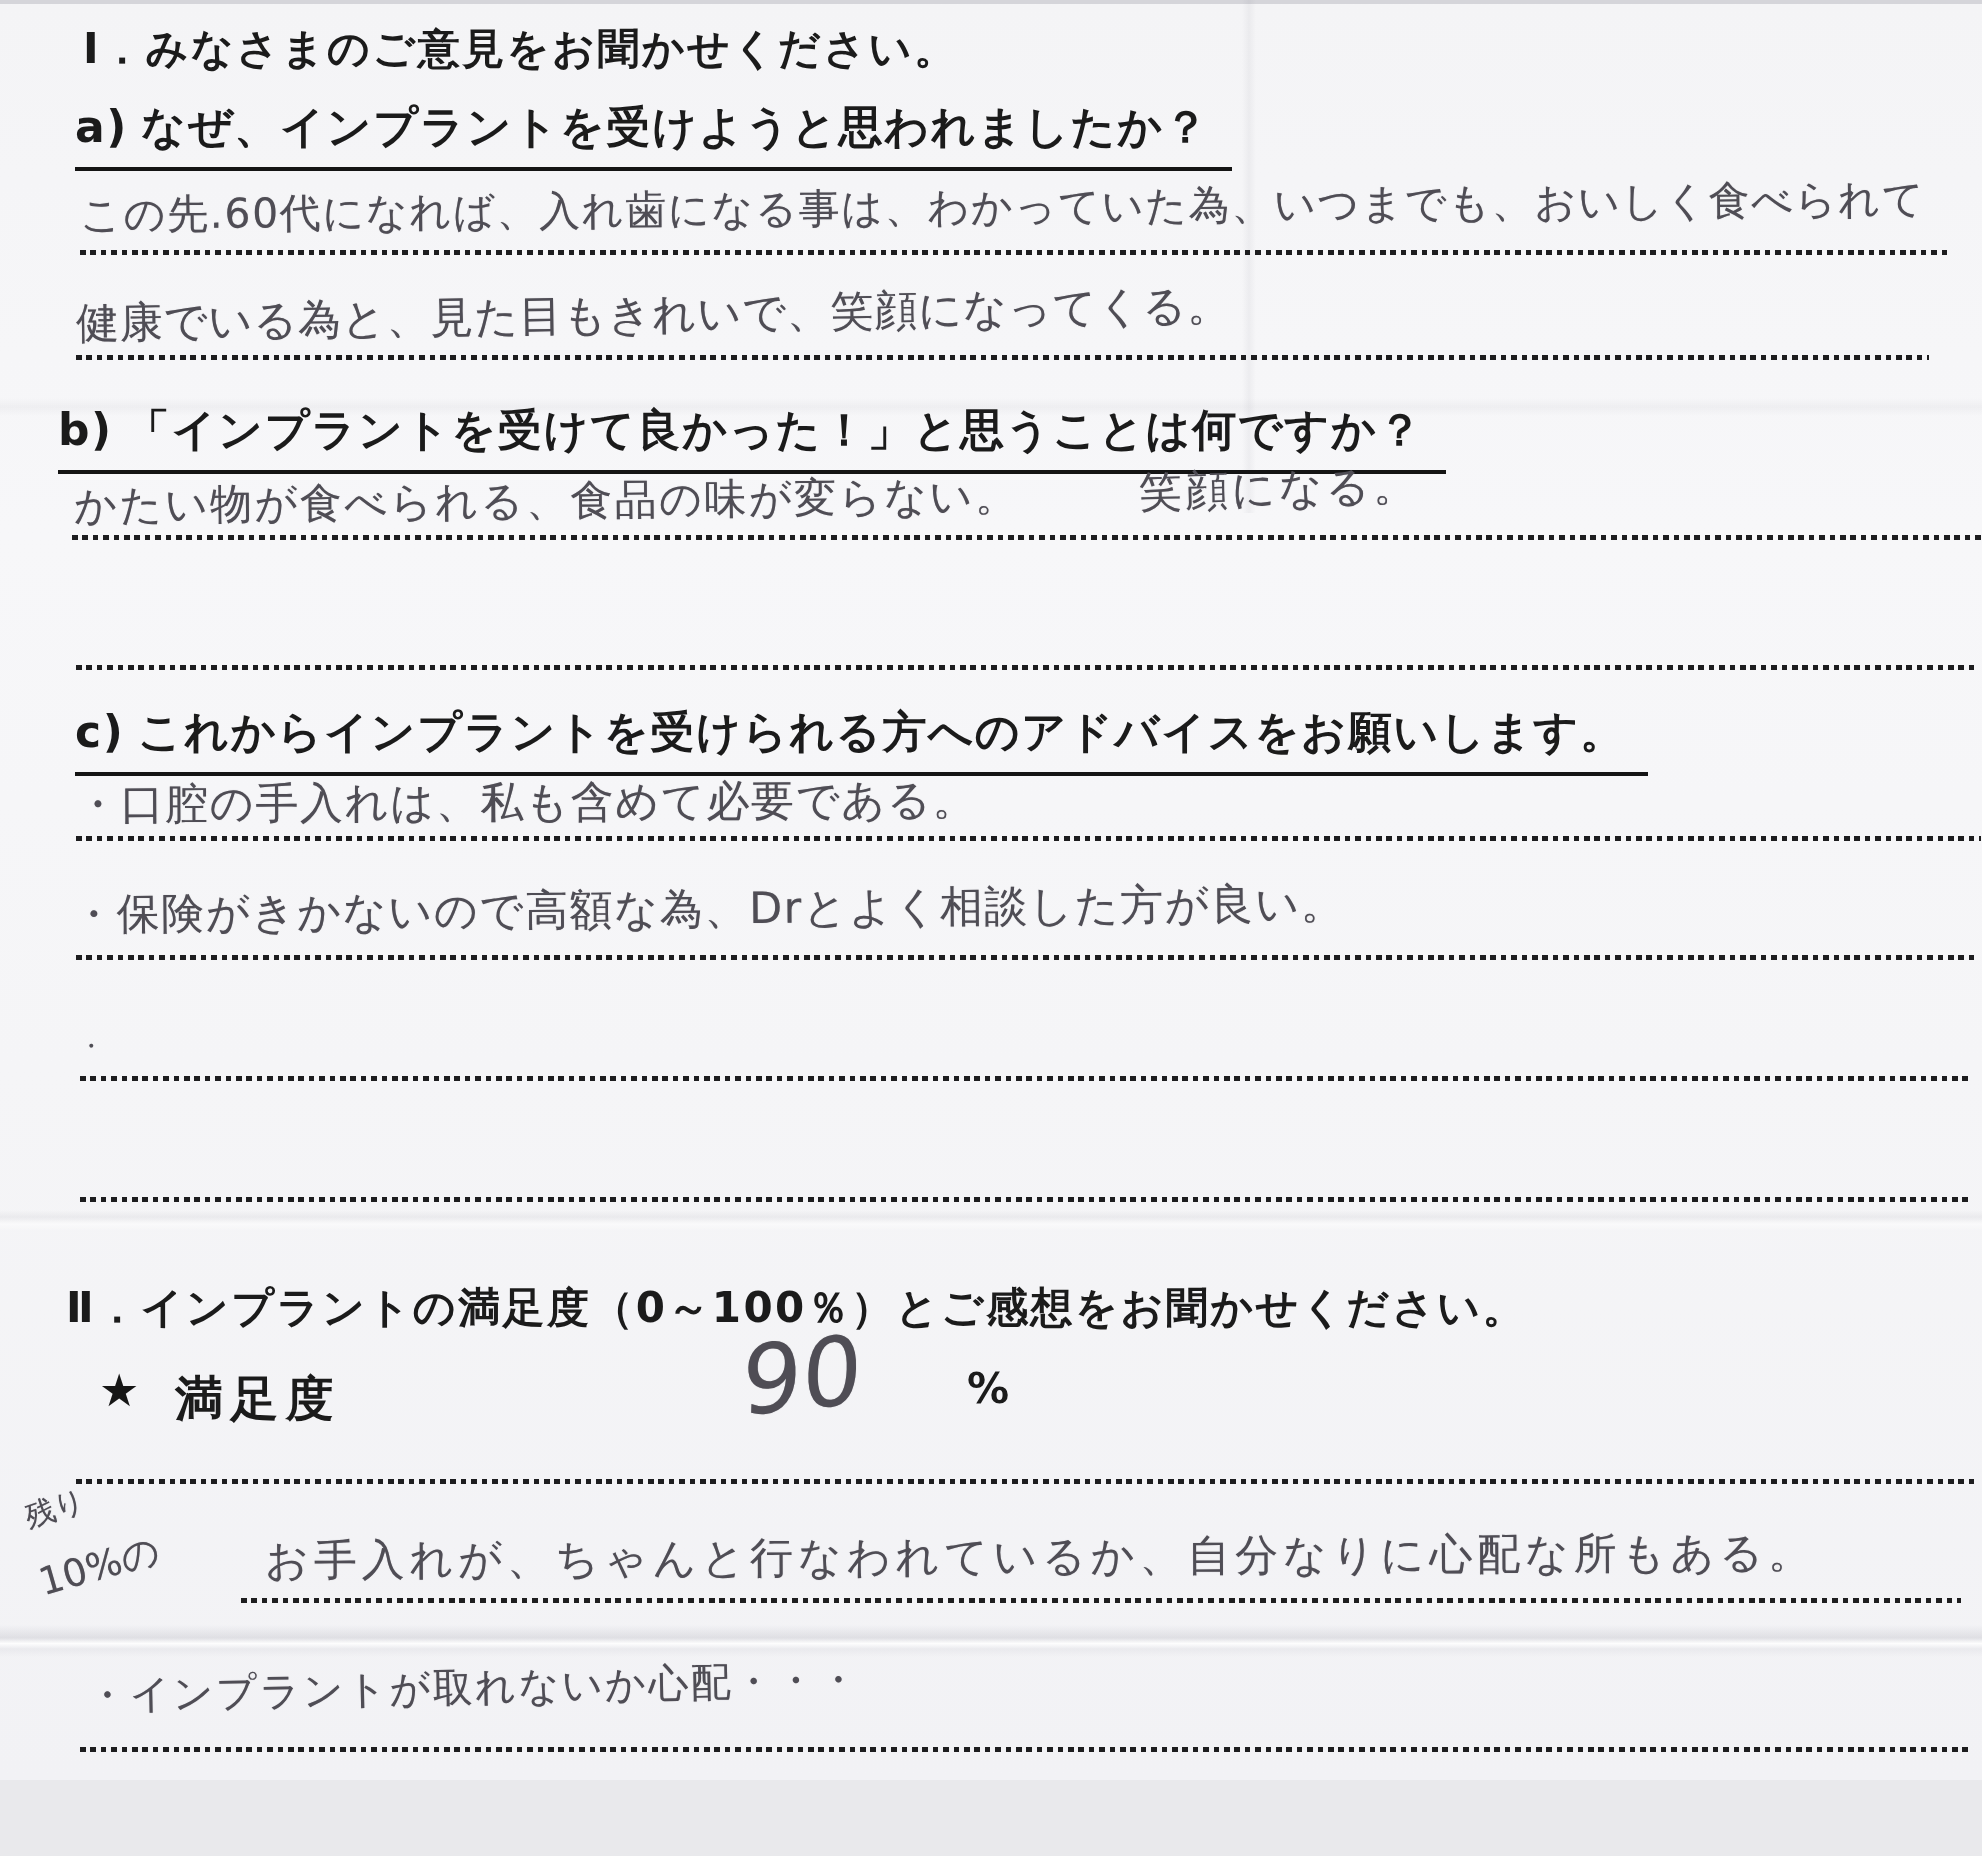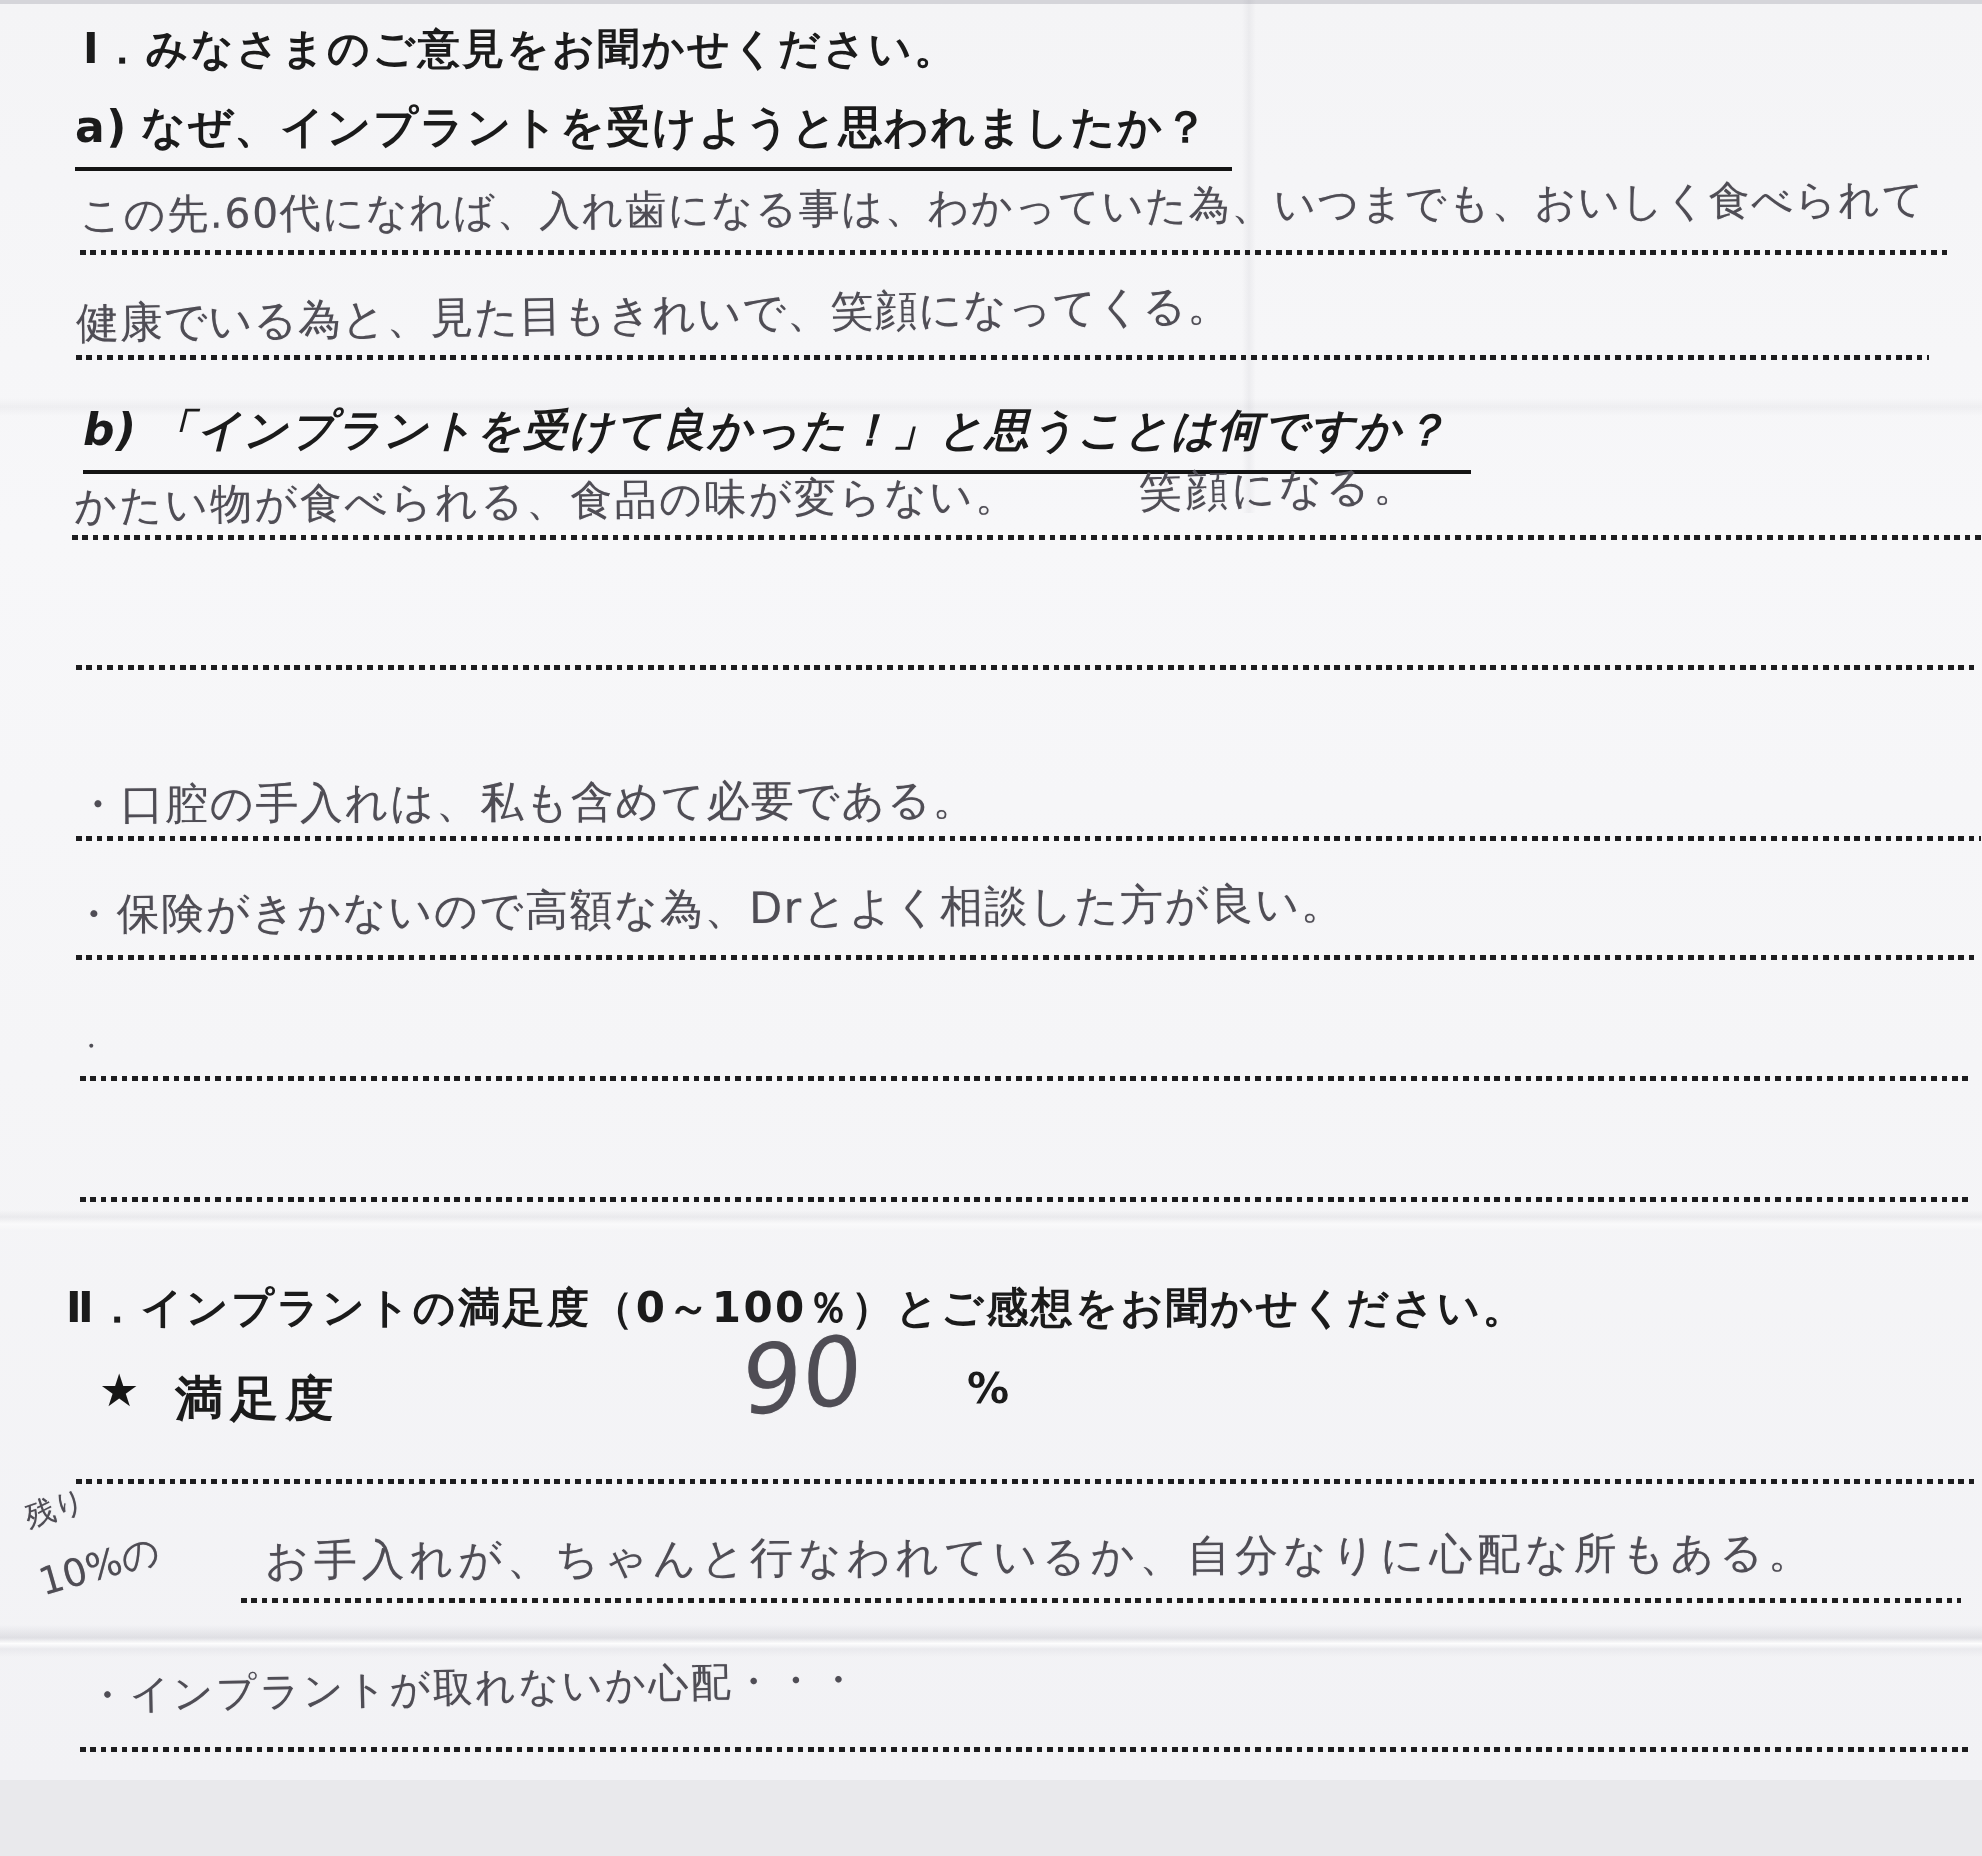--- a/index.html
+++ b/index.html
@@ -47,29 +47,32 @@
   <div class="question" style="left:75px;top:98px;">
     <span class="qlabel">a)</span><span>なぜ、インプラントを受けようと思われましたか？</span>
   </div>
 
   <div class="hw" style="left:80px;top:188px;font-size:41px;letter-spacing:1.6px;transform:rotate(-0.5deg);">この先.60代になれば、入れ歯になる事は、わかっていた為、いつまでも、おいしく食べられて</div>
   <div class="dot" style="left:80px;top:250px;width:1869px;"></div>
 
   <div class="hw" style="left:76px;top:295px;font-size:43px;letter-spacing:0.8px;transform:rotate(-0.9deg);">健康でいる為と、見た目もきれいで、笑顔になってくる。</div>
   <div class="dot" style="left:76px;top:355px;width:1853px;"></div>
 
-  <div class="question" style="left:83px;top:401px;font-style:italic;">
+  <div class="question" style="left:58px;top:401px;">
     <span class="qlabel">b)</span><span>「インプラントを受けて良かった！」と思うことは何ですか？</span>
   </div>
 
   <div class="hw" style="left:74px;top:478px;font-size:42px;letter-spacing:2.4px;transform:rotate(-0.6deg);">かたい物が食べられる、食品の味が変らない。</div>
   <div class="hw" style="left:1139px;top:464px;font-size:43px;letter-spacing:3.2px;transform:rotate(-1.5deg);">笑顔になる。</div>
   <div class="dot" style="left:72px;top:535px;width:1909px;"></div>
   <div class="dot" style="left:76px;top:665px;width:1901px;"></div>
 
+  <div class="question" style="left:75px;top:703px;">
+    <span class="qlabel">c)</span><span>これからインプラントを受けられる方へのアドバイスをお願いします。</span>
+  </div>
 
   <div class="hw" style="left:76px;top:776px;font-size:43px;letter-spacing:1.6px;transform:rotate(-0.3deg);">・口腔の手入れは、私も含めて必要である。</div>
   <div class="dot" style="left:76px;top:836px;width:1905px;"></div>
 
   <div class="hw" style="left:72px;top:886px;font-size:43px;letter-spacing:1.6px;transform:rotate(-0.5deg);">・保険がきかないので高額な為、Drとよく相談した方が良い。</div>
   <div class="dot" style="left:76px;top:955px;width:1901px;"></div>
 
   <div class="hw" style="left:79px;top:1030px;font-size:24px;">・</div>
   <div class="dot" style="left:80px;top:1076px;width:1893px;"></div>
   <div class="dot" style="left:80px;top:1197px;width:1893px;"></div>

